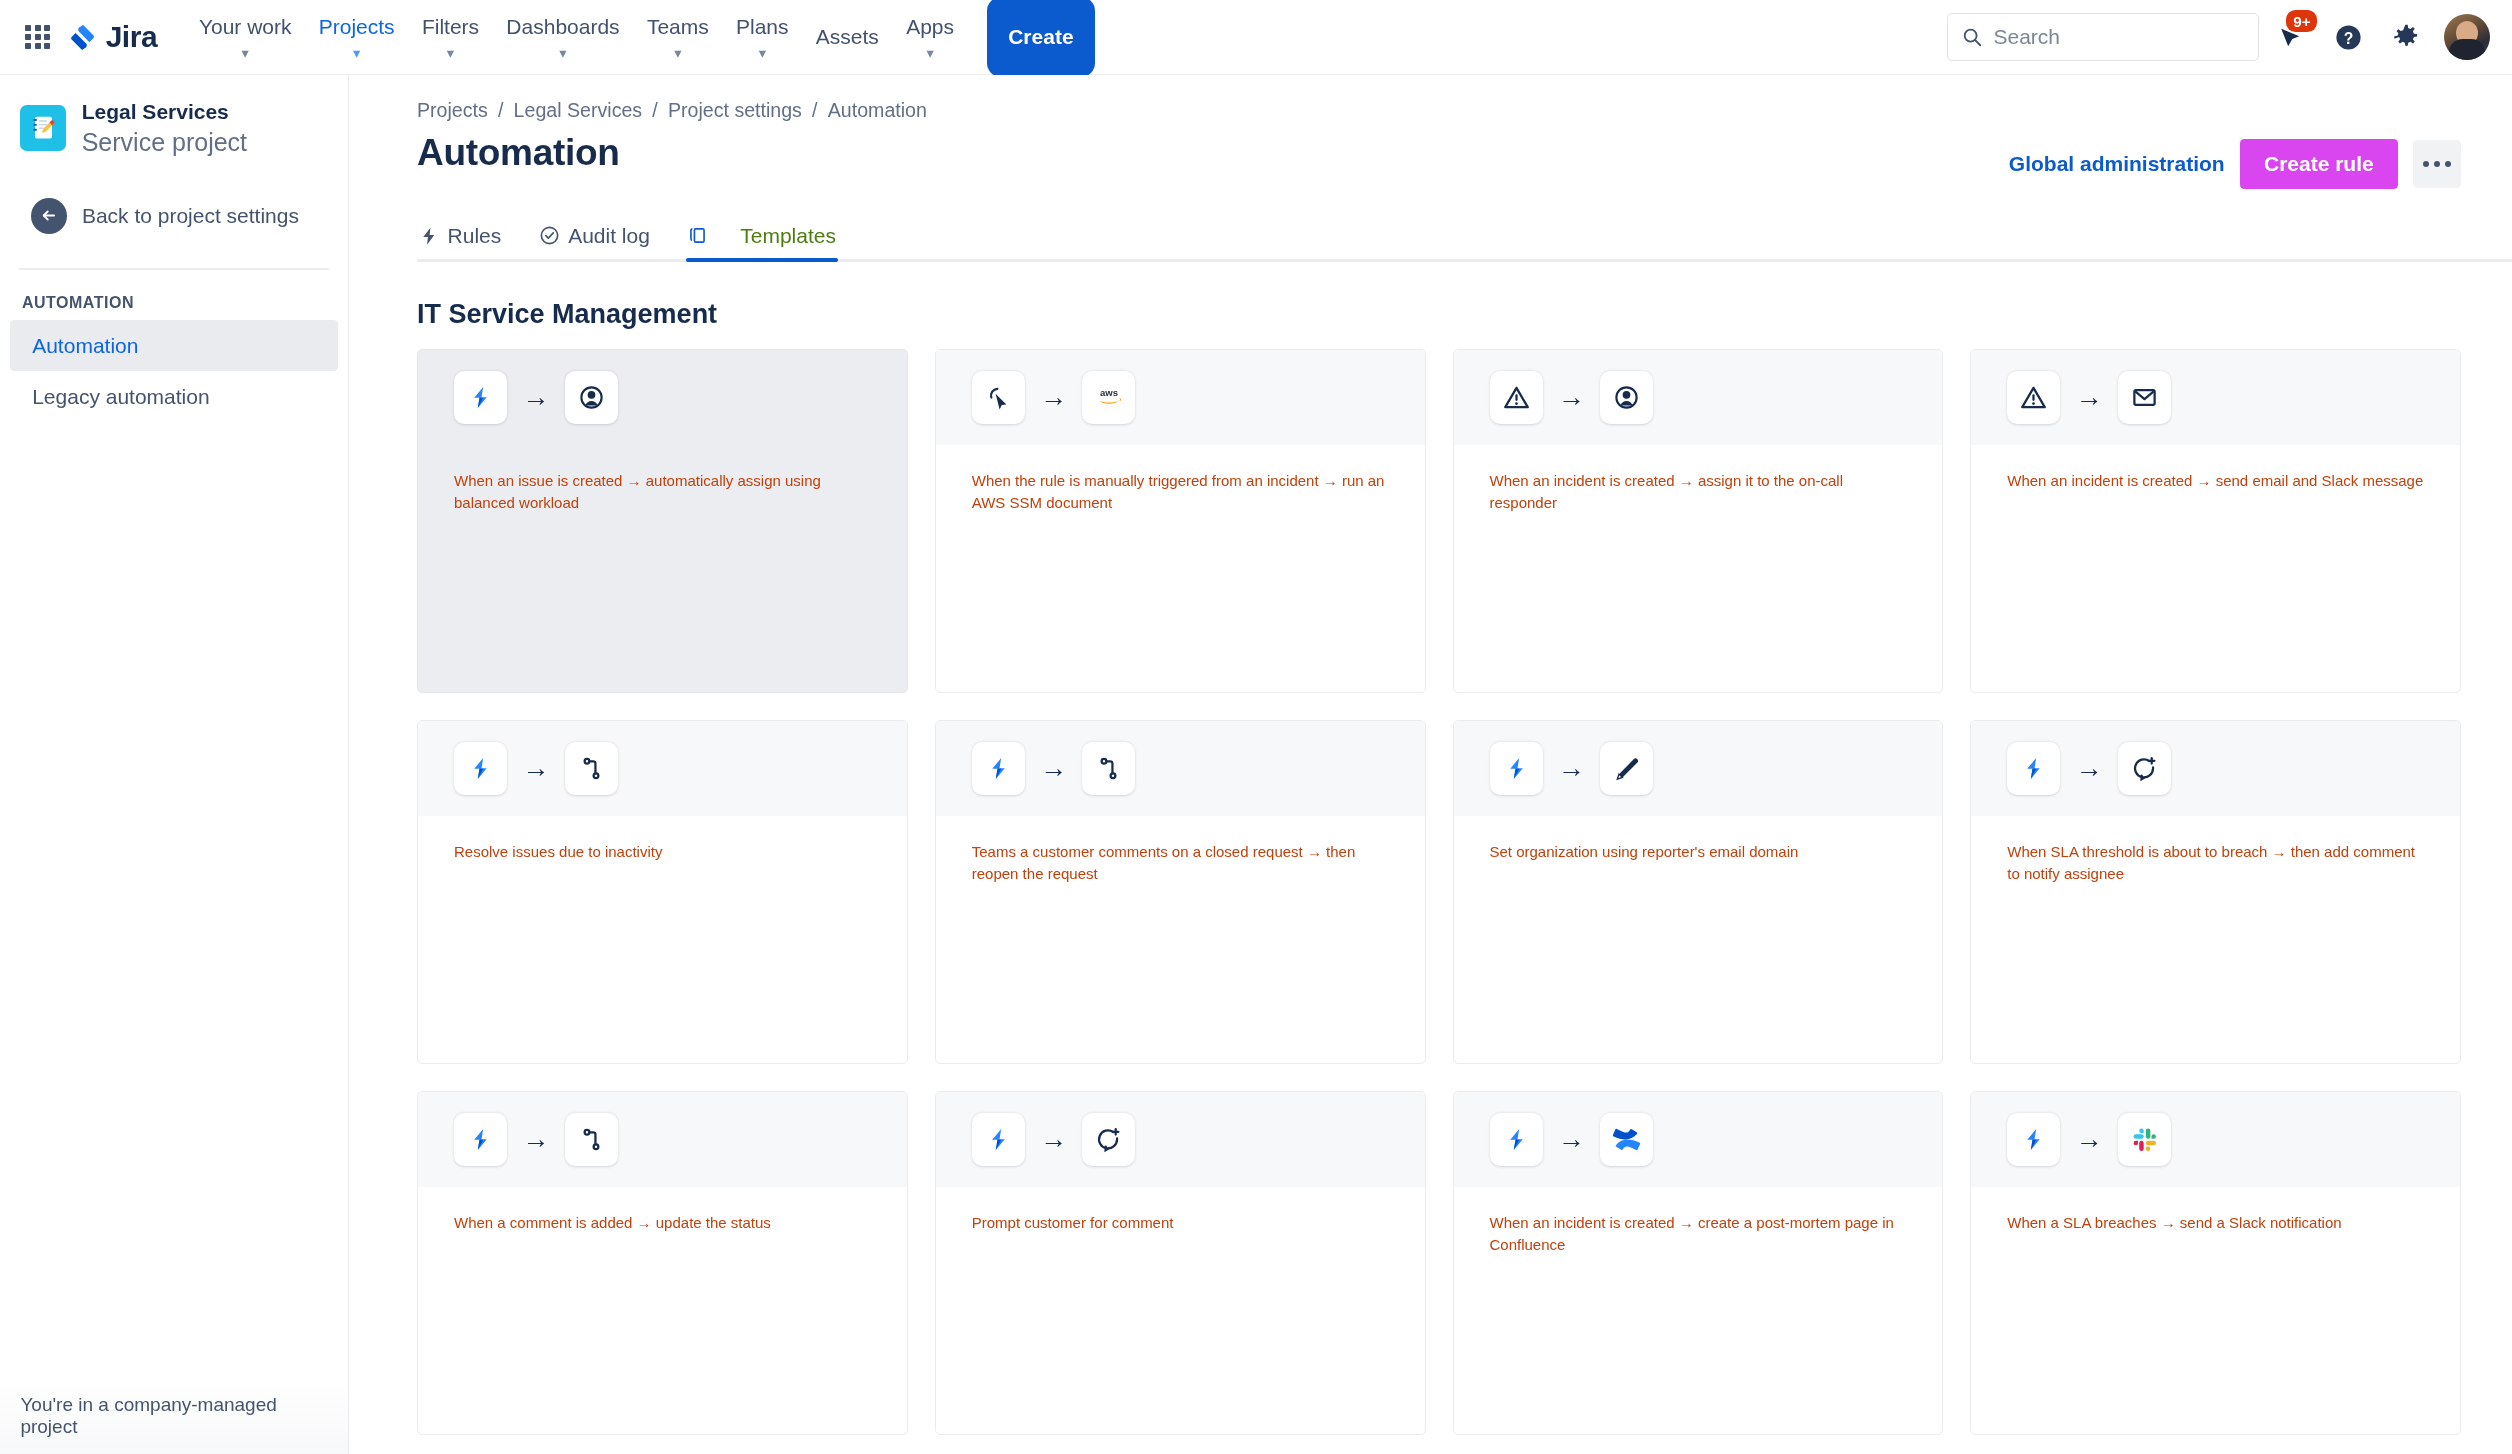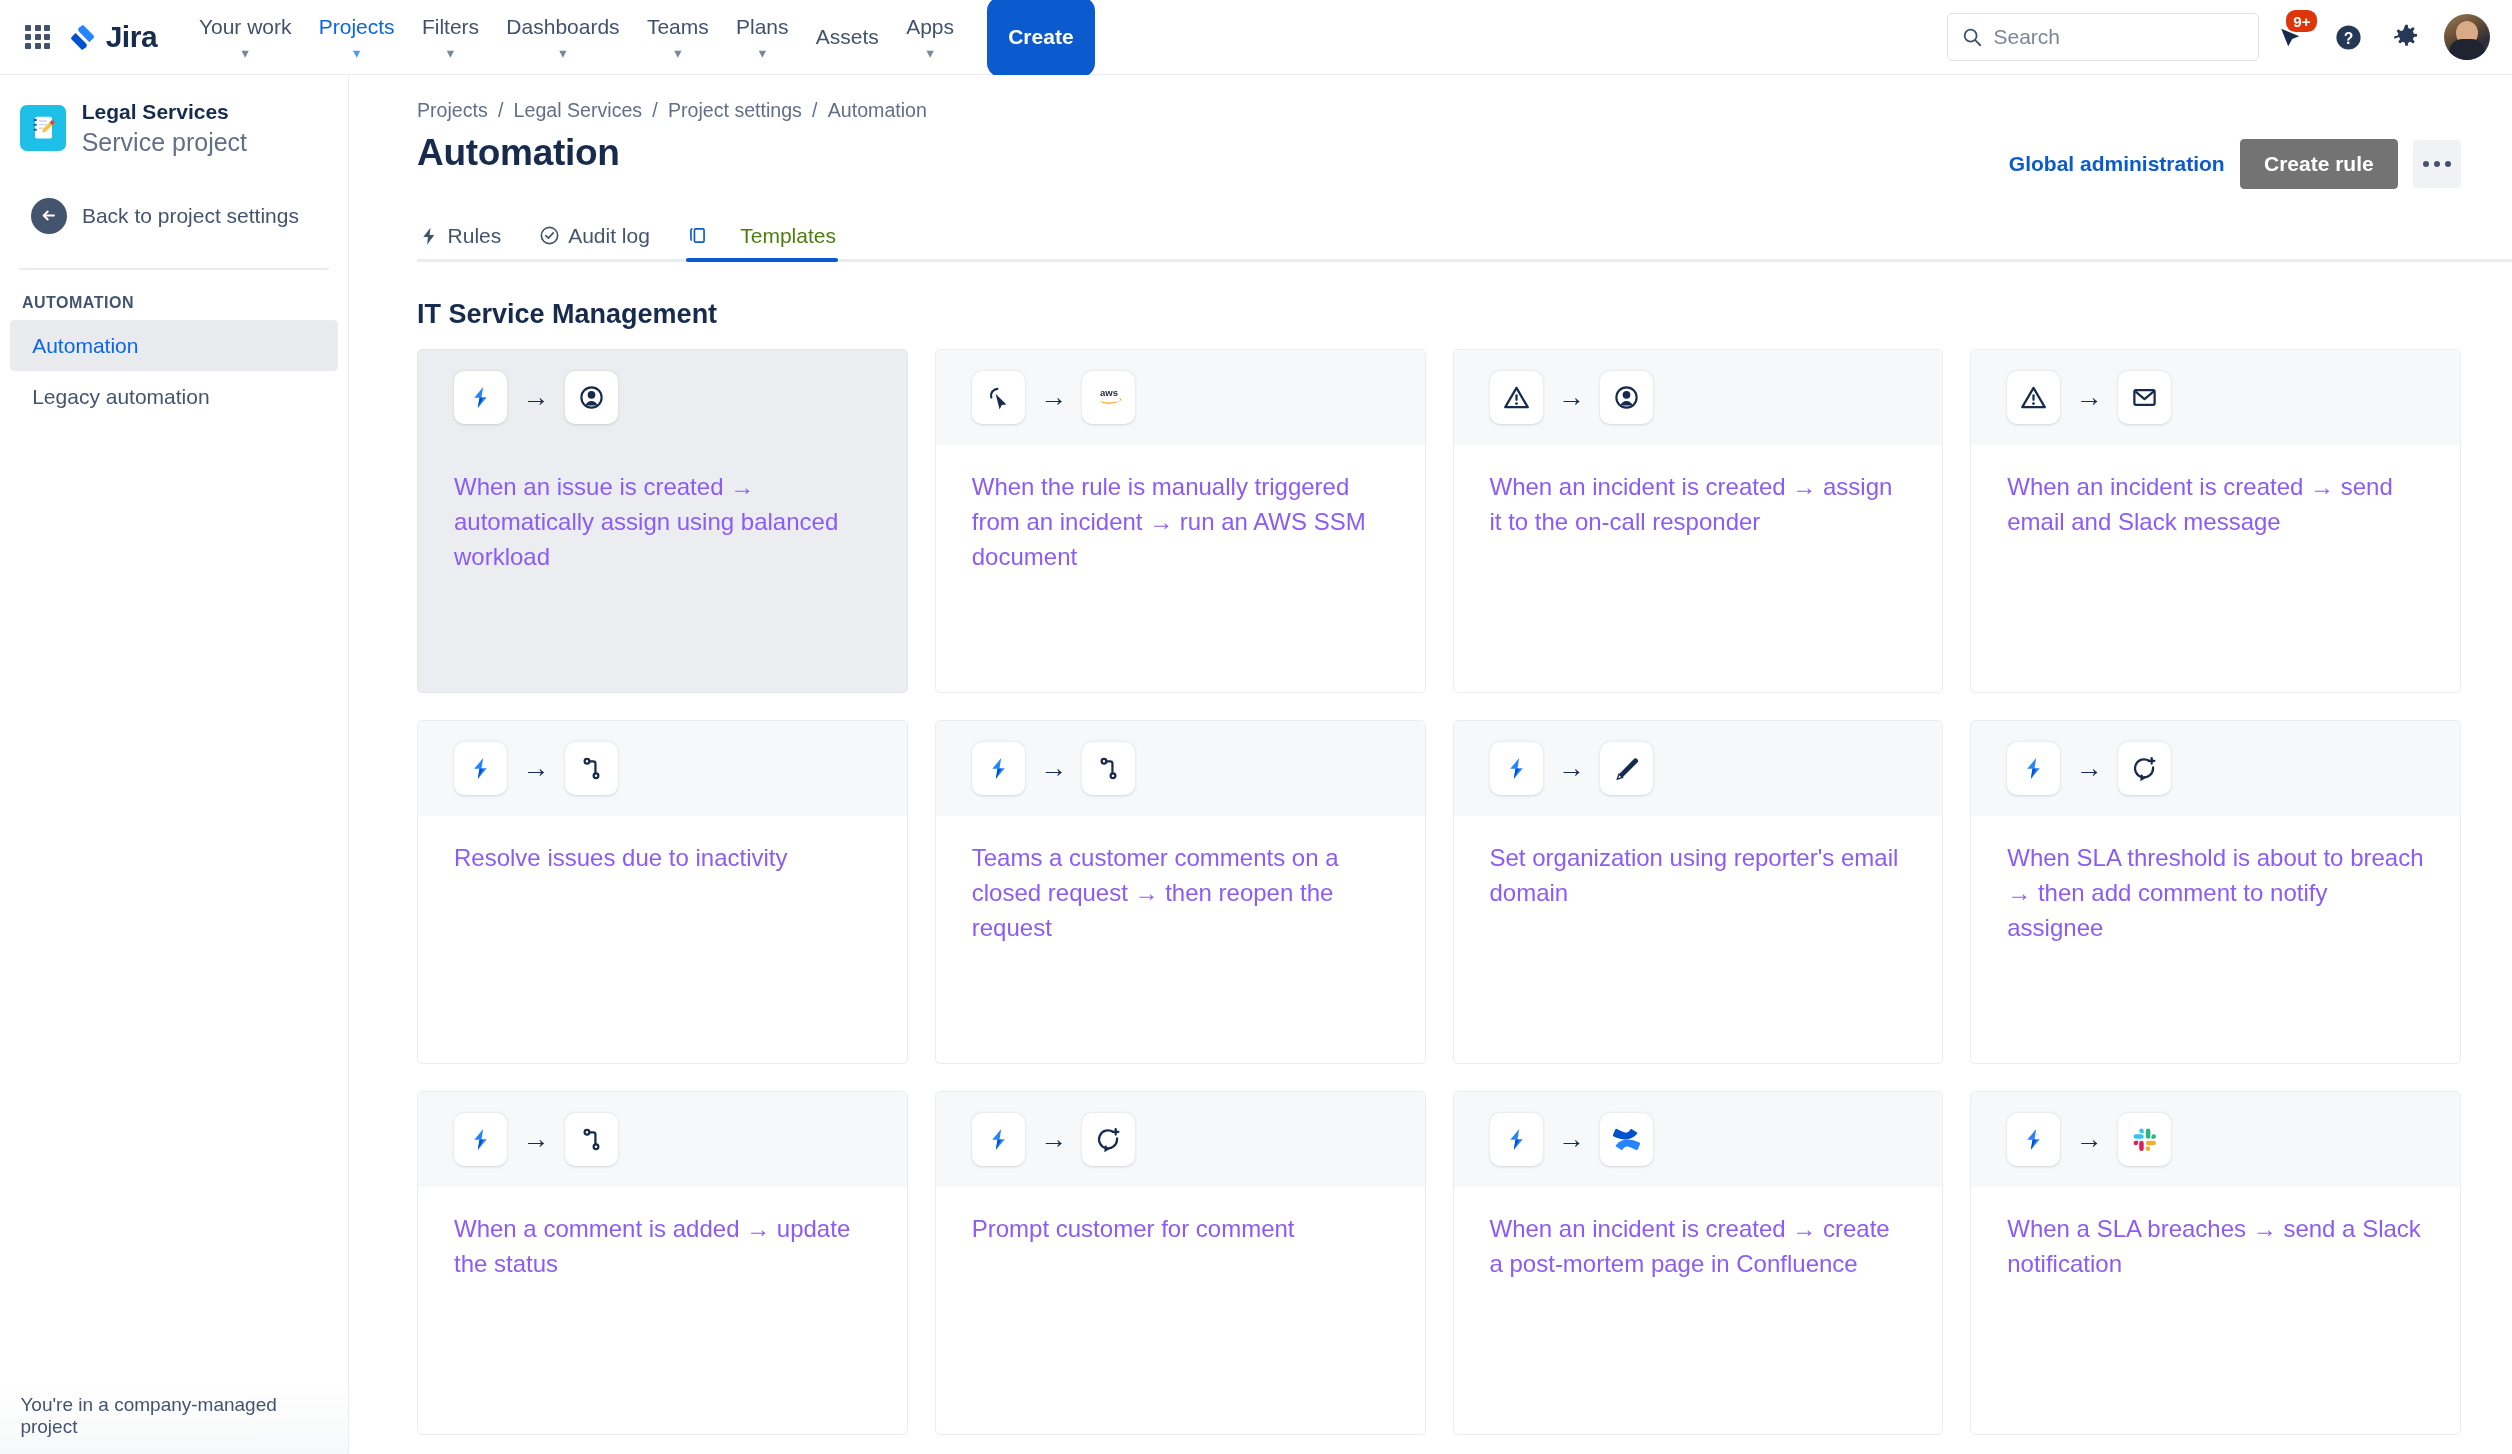--- a/index.html
+++ b/index.html
@@ -157,21 +157,21 @@
 
   .breadcrumb { display: flex; align-items: center; gap: 10.2px; padding-top: 24px; font-size: 19.6px; }
   .breadcrumb a { color: #626F86; text-decoration: none; cursor: pointer; }
   .breadcrumb .sep { color: #626F86; }
 
   .page-head { display: flex; align-items: flex-start; margin-top: 10.2px; }
   .page-title { font-size: 37px; font-weight: 600; color: #172B4D; letter-spacing: -0.3px; }
   .head-actions { margin-left: auto; display: flex; align-items: center; gap: 15.3px; padding-top: 6.8px; }
   .link-btn { font-size: 21px; color: #0C5BCE; font-weight: 700; cursor: pointer; white-space: nowrap; }
   .primary-btn {
-    background: #737373; color: #fff; border: none;
+    background: #d946ef; color: #fff; border: none;
     font-size: 21px; font-weight: 600; padding: 12.8px 24px;
     border-radius: 4.3px; cursor: pointer; white-space: nowrap;
     font-family: "Liberation Sans", sans-serif;
     text-align: right;
   }
   .more-btn {
     width: 48px; height: 48px; border-radius: 4.3px;
     background: #F1F2F4; display: flex; align-items: center; justify-content: center;
     gap: 5.1px; cursor: pointer; border: none;
   }
@@ -214,21 +214,21 @@
     height: 95px;
   }
   .card.hovered .card-top { background: #ECEDF0; }
   .ic-tile {
     width: 53px; height: 53px; border-radius: 10.2px;
     background: #fff; box-shadow: 0 0.9px 2.6px rgba(9,30,66,0.16);
     display: flex; align-items: center; justify-content: center; flex: none;
   }
   .arrow-sep { font-size: 27px; color: #172B4D; line-height: 1; font-weight: 400; }
   .card-body { padding: 25.5px 36px 36px 36px; }
-  .card-text { font-size: 24px; line-height: 1.45; color: #8b5cf6; }
+  .card-text { font-size: 15px; line-height: 1.45; color: #c2410c; }
 
   svg { display: block; }
 </style>
 </head>
 <body>
 
 <div class="topnav">
 
   <div class="appswitch">
     <div class="grid">

